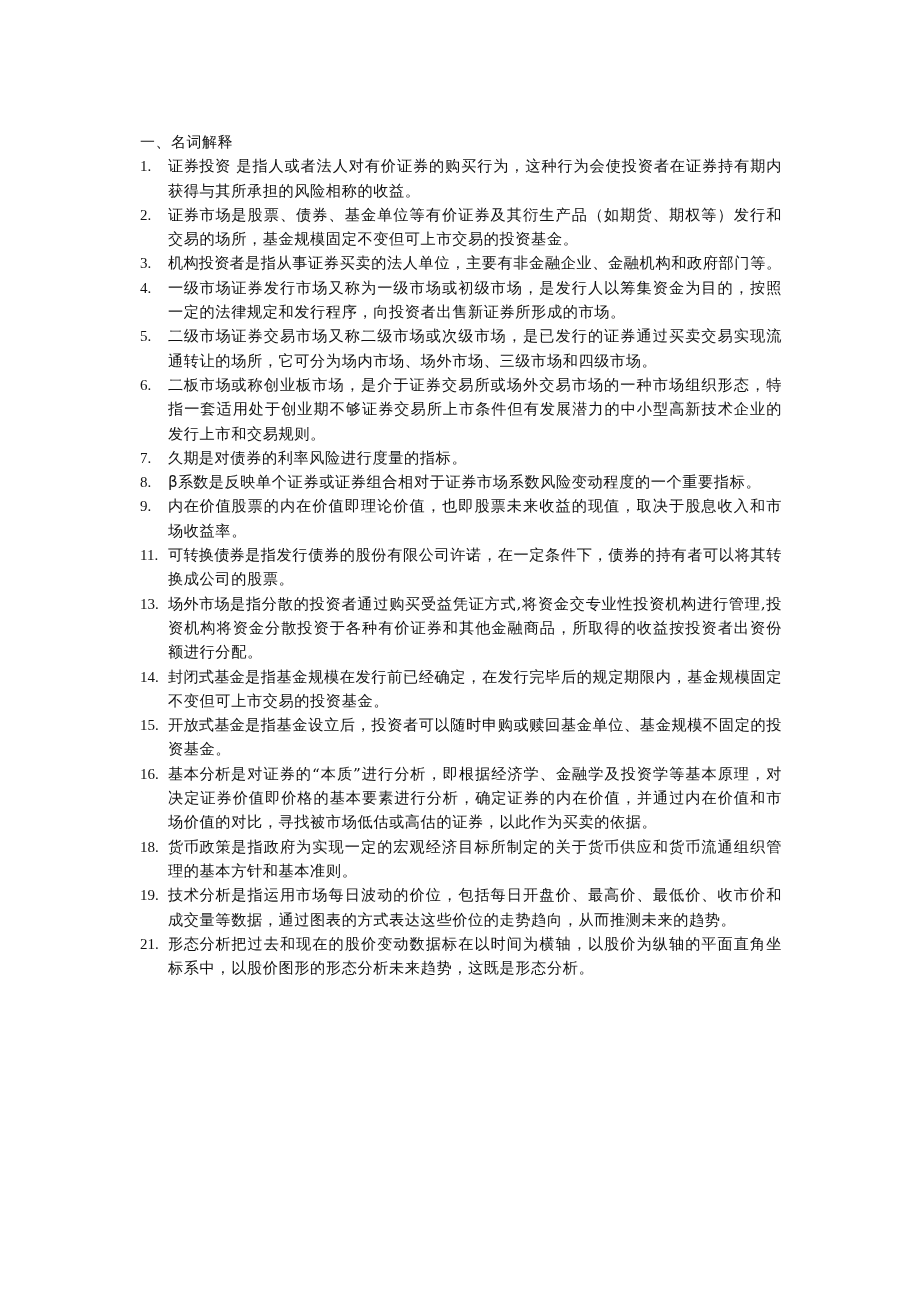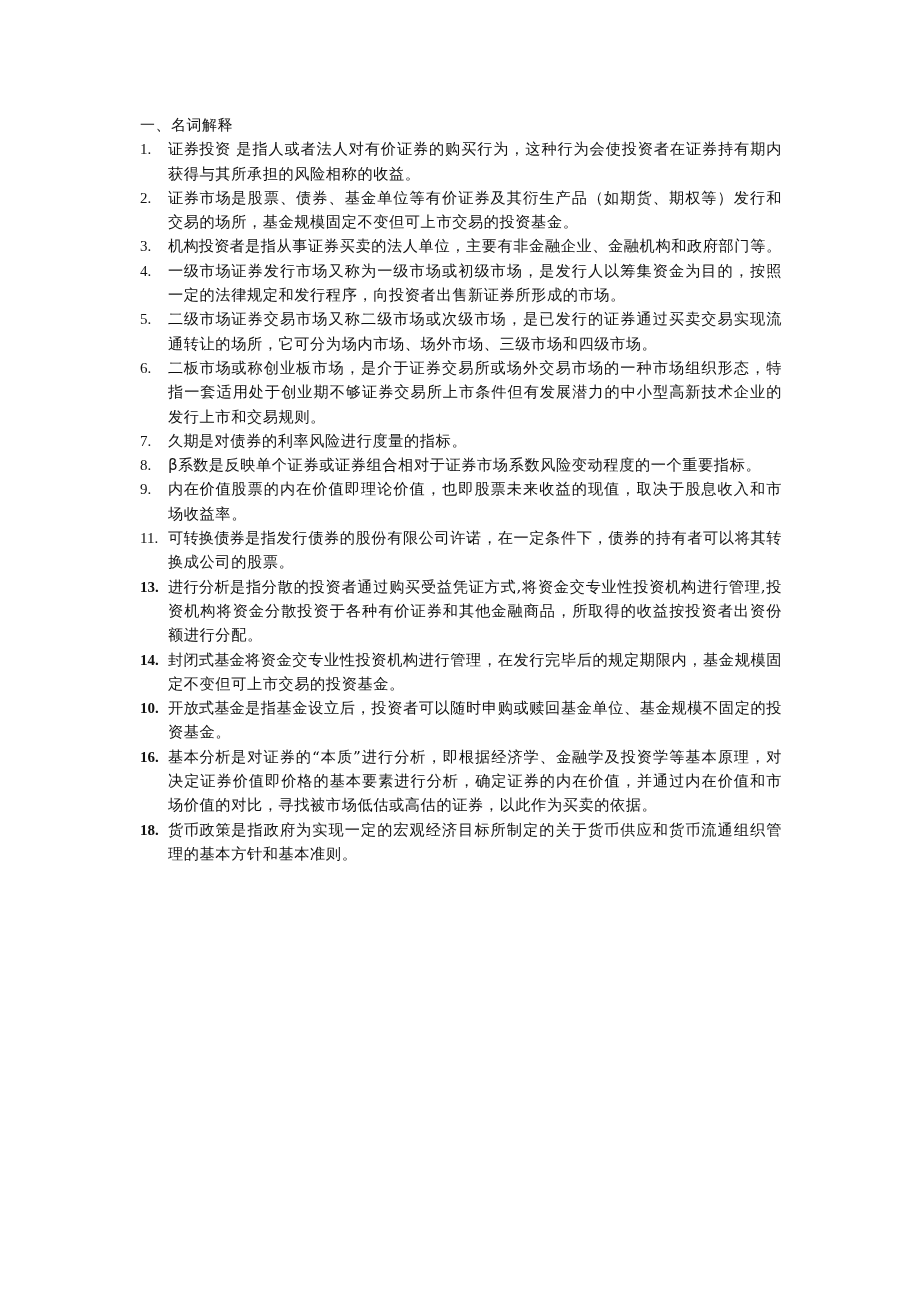--- a/index.html
+++ b/index.html
@@ -1,40 +1,42 @@
 <!DOCTYPE html>
 <html><head>
 <meta charset="utf-8">
 <style>
   html, body { margin: 0; padding: 0; background: #ffffff; }
   body { width: 920px; height: 1302px; position: relative; overflow: hidden;
          font-family: "DejaVu Serif", "Liberation Serif", serif; color: #111; }
-  .page { position: absolute; left: 140px; top: 113px; width: 642px; }
+  .page { position: absolute; left: 140px; top: 130px; width: 642px; }
   .heading { font-size: 15px; line-height: 24.3px; height: 24.3px; white-space: nowrap; letter-spacing: 0.5px; }
   ol.defs { list-style: none; margin: 0; padding: 0; }
   .item { position: relative; padding-left: 28px; font-size: 15.2px; line-height: 24.3px; text-align: justify; text-justify: inter-character; letter-spacing: 0.6px; }
   .num { position: absolute; left: 0; top: 0; width: 28px; font-family: "Liberation Serif", serif; font-size: 15px; letter-spacing: 0; }
-  .num.bold { font-weight: bold; }
+  .num.bold { font-weight: normal; }
   .term { font-family: "DejaVu Sans", "Liberation Sans", sans-serif; font-weight: normal; letter-spacing: 0.2px; }
 </style>
 </head>
 <body>
 
 <div class="page">
   <div class="heading">一、名词解释</div>
   <ol class="defs">
     <li class="item"><span class="num">1.</span><span class="term">证券投资</span><span> 是指人或者法人对有价证券的购买行为，这种行为会使投资者在证券持有期内获得与其所承担的风险相称的收益。</span></li>
     <li class="item"><span class="num">2.</span><span class="term">证券市场</span><span>是股票、债券、基金单位等有价证券及其衍生产品（如期货、期权等）发行和交易的场所，基金规模固定不变但可上市交易的投资基金。</span></li>
     <li class="item"><span class="num">3.</span><span class="term">机构投资者</span><span>是指从事证券买卖的法人单位，主要有非金融企业、金融机构和政府部门等。</span></li>
     <li class="item"><span class="num">4.</span><span class="term">一级市场</span><span>证券发行市场又称为一级市场或初级市场，是发行人以筹集资金为目的，按照一定的法律规定和发行程序，向投资者出售新证券所形成的市场。</span></li>
     <li class="item"><span class="num">5.</span><span class="term">二级市场</span><span>证券交易市场又称二级市场或次级市场，是已发行的证券通过买卖交易实现流通转让的场所，它可分为场内市场、场外市场、三级市场和四级市场。</span></li>
     <li class="item"><span class="num">6.</span><span class="term">二板市场</span><span>或称创业板市场，是介于证券交易所或场外交易市场的一种市场组织形态，特指一套适用处于创业期不够证券交易所上市条件但有发展潜力的中小型高新技术企业的发行上市和交易规则。</span></li>
     <li class="item"><span class="num">7.</span><span class="term">久期</span><span>是对债券的利率风险进行度量的指标。</span></li>
     <li class="item"><span class="num">8.</span><span class="term">β系数</span><span>是反映单个证券或证券组合相对于证券市场系数风险变动程度的一个重要指标。</span></li>
     <li class="item"><span class="num">9.</span><span class="term">内在价值</span><span>股票的内在价值即理论价值，也即股票未来收益的现值，取决于股息收入和市场收益率。</span></li>
     <li class="item"><span class="num">11.</span><span class="term">可转换债券</span><span>是指发行债券的股份有限公司许诺，在一定条件下，债券的持有者可以将其转换成公司的股票。</span></li>
-    <li class="item"><span class="num bold">13.</span><span class="term">进行分析</span><span>是指分散的投资者通过购买受益凭证方式,将资金交专业性投资机构进行管理,投资机构将资金分散投资于各种有价证券和其他金融商品，所取得的收益按投资者出资份额进行分配。</span></li>
-    <li class="item"><span class="num bold">14.</span><span class="term">封闭式基金</span><span>将资金交专业性投资机构进行管理，在发行完毕后的规定期限内，基金规模固定不变但可上市交易的投资基金。</span></li>
-    <li class="item"><span class="num bold">10.</span><span class="term">开放式基金</span><span>是指基金设立后，投资者可以随时申购或赎回基金单位、基金规模不固定的投资基金。</span></li>
+    <li class="item"><span class="num bold">13.</span><span class="term">场外市场</span><span>是指分散的投资者通过购买受益凭证方式,将资金交专业性投资机构进行管理,投资机构将资金分散投资于各种有价证券和其他金融商品，所取得的收益按投资者出资份额进行分配。</span></li>
+    <li class="item"><span class="num bold">14.</span><span class="term">封闭式基金</span><span>是指基金规模在发行前已经确定，在发行完毕后的规定期限内，基金规模固定不变但可上市交易的投资基金。</span></li>
+    <li class="item"><span class="num bold">15.</span><span class="term">开放式基金</span><span>是指基金设立后，投资者可以随时申购或赎回基金单位、基金规模不固定的投资基金。</span></li>
     <li class="item"><span class="num bold">16.</span><span class="term">基本分析</span><span>是对证券的“本质”进行分析，即根据经济学、金融学及投资学等基本原理，对决定证券价值即价格的基本要素进行分析，确定证券的内在价值，并通过内在价值和市场价值的对比，寻找被市场低估或高估的证券，以此作为买卖的依据。</span></li>
     <li class="item"><span class="num bold">18.</span><span class="term">货币政策</span><span>是指政府为实现一定的宏观经济目标所制定的关于货币供应和货币流通组织管理的基本方针和基本准则。</span></li>
+    <li class="item"><span class="num bold">19.</span><span class="term">技术分析</span><span>是指运用市场每日波动的价位，包括每日开盘价、最高价、最低价、收市价和成交量等数据，通过图表的方式表达这些价位的走势趋向，从而推测未来的趋势。</span></li>
+    <li class="item"><span class="num bold">21.</span><span class="term">形态分析</span><span>把过去和现在的股价变动数据标在以时间为横轴，以股价为纵轴的平面直角坐标系中，以股价图形的形态分析未来趋势，这既是形态分析。</span></li>
   </ol>
 </div>
 
 </body></html>

